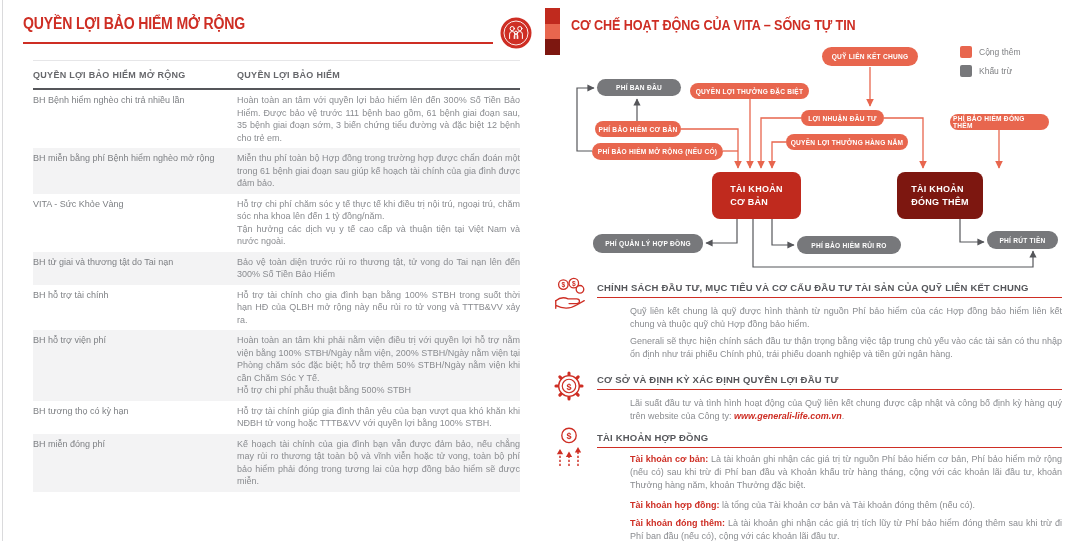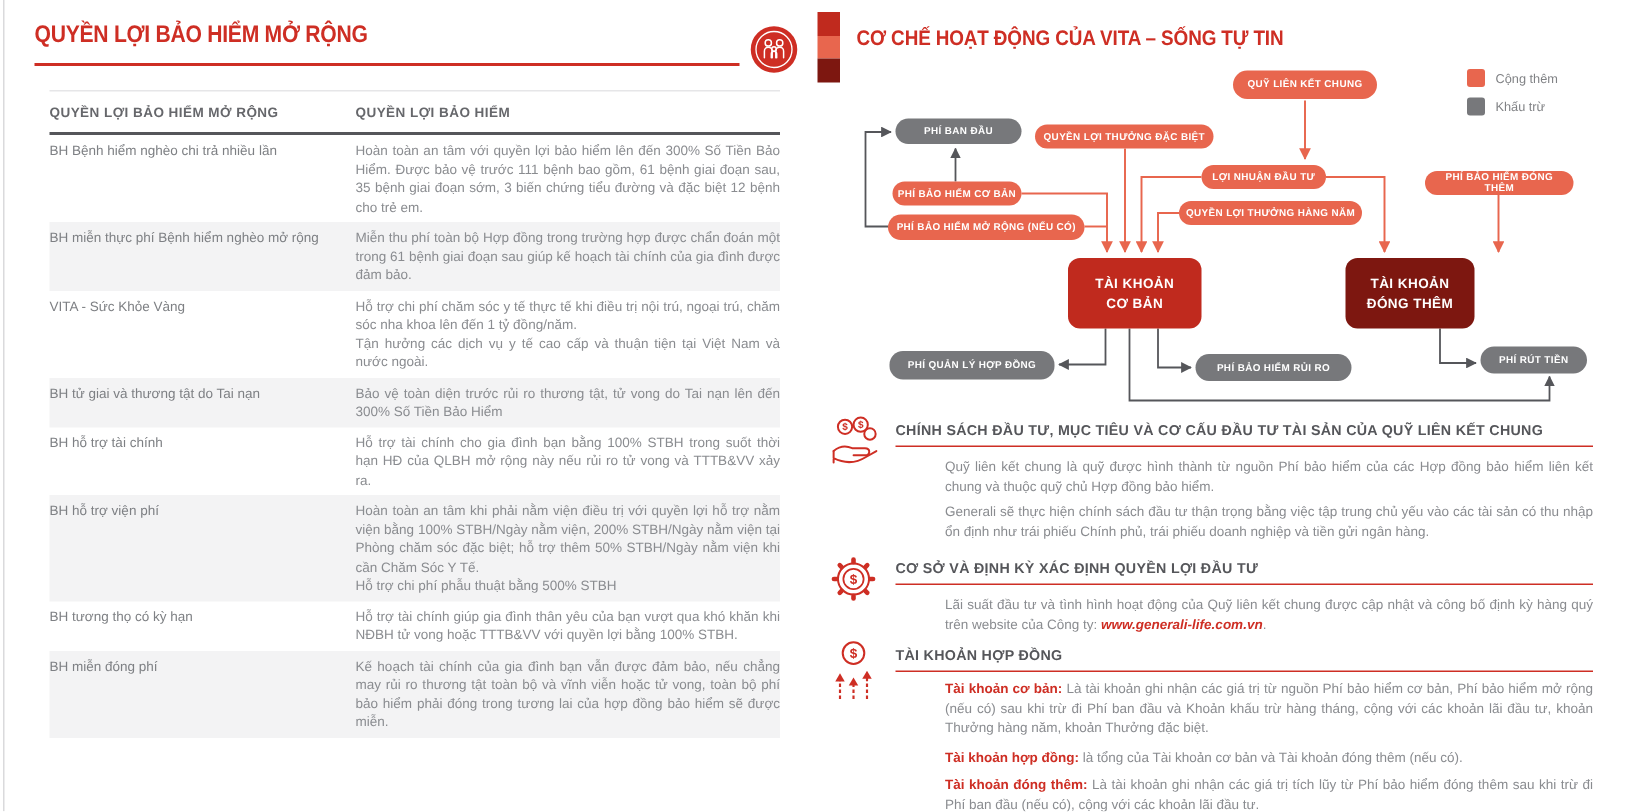--- a/index.html
+++ b/index.html
@@ -23,30 +23,30 @@
   .trow .c2 { font-size:9px; color:#8A8C90; line-height:12.5px; text-align:justify; white-space:pre-line; }
   .trow.shaded { background:#F3F3F4; }
 
   
   .right-panel { position:absolute; left:540px; top:0; width:545px; height:440px; }
   .accent-blocks { position:absolute; left:5px; top:8px; width:15px; }
   .accent-blocks div { width:15px; height:15.5px; }
   .rp-title { position:absolute; left:31px; top:17px; color:#CE2E24; font-size:14px; font-weight:bold;
               letter-spacing:-0.1px; transform:scaleX(0.9); transform-origin:left; white-space:nowrap; }
 
-  .legend { position:absolute; left:438px; top:46px; }
+  .legend { position:absolute; left:420px; top:46px; }
   .legend-item { display:flex; align-items:center; margin-bottom:7px; }
   .legend-swatch { width:12px; height:12px; border-radius:2px; margin-right:7px; }
   .legend-label { font-size:8.5px; color:#808285; }
 
   
   .flow { position:absolute; inset:0; pointer-events:none; }
   .flow svg.wires { position:absolute; inset:0; }
   .fnode { position:absolute; display:flex; align-items:center; justify-content:center;
-           color:#fff; font-weight:bold; font-size:6.6px; letter-spacing:0.25px; text-align:center;
+           color:#fff; font-weight:bold; font-size:6.6px; letter-spacing:0.25px; 
            border-radius:9px; padding:0 3px; white-space:pre-line; }
   .fnode.salmon { background:#E8664E; }
   .fnode.gray   { background:#77787B; }
   .fnode.bigred    { background:#C02A1E; font-size:9px; line-height:13px; border-radius:8px; letter-spacing:0.3px; }
   .fnode.maroon    { background:#7D1710; font-size:9px; line-height:13px; border-radius:8px; letter-spacing:0.3px; }
 
   
   .sec { position:absolute; left:551px; width:511px; }
   .sec-icon { position:absolute; left:0; top:0; }
   .sec-content { margin-left:46px; }
@@ -81,21 +81,21 @@
     <div class="lp-table">
       <div class="trow thead">
         <div class="h1">QUYỀN LỢI BẢO HIỂM MỞ RỘNG</div>
         <div class="h2">QUYỀN LỢI BẢO HIỂM</div>
       </div>
       <div class="trow">
         <div class="c1">BH Bệnh hiểm nghèo chi trả nhiều lần</div>
         <div class="c2">Hoàn toàn an tâm với quyền lợi bảo hiểm lên đến 300% Số Tiền Bảo Hiểm. Được bảo vệ trước 111 bệnh bao gồm, 61 bệnh giai đoạn sau, 35 bệnh giai đoạn sớm, 3 biến chứng tiểu đường và đặc biệt 12 bệnh cho trẻ em.</div>
       </div>
       <div class="trow shaded">
-        <div class="c1">BH miễn thực phí Bệnh hiểm nghèo mở rộng</div>
+        <div class="c1">BH miễn bằng phí Bệnh hiểm nghèo mở rộng</div>
         <div class="c2">Miễn thu phí toàn bộ Hợp đồng trong trường hợp được chẩn đoán một trong 61 bệnh giai đoạn sau giúp kế hoạch tài chính của gia đình được đảm bảo.</div>
       </div>
       <div class="trow">
         <div class="c1">VITA - Sức Khỏe Vàng</div>
         <div class="c2">Hỗ trợ chi phí chăm sóc y tế thực tế khi điều trị nội trú, ngoại trú, chăm sóc nha khoa lên đến 1 tỷ đồng/năm.
 Tận hưởng các dịch vụ y tế cao cấp và thuận tiện tại Việt Nam và nước ngoài.</div>
       </div>
       <div class="trow shaded">
         <div class="c1">BH tử giai và thương tật do Tai nạn</div>
         <div class="c2">Bảo vệ toàn diện trước rủi ro thương tật, tử vong do Tai nạn lên đến 300% Số Tiền Bảo Hiểm</div>

